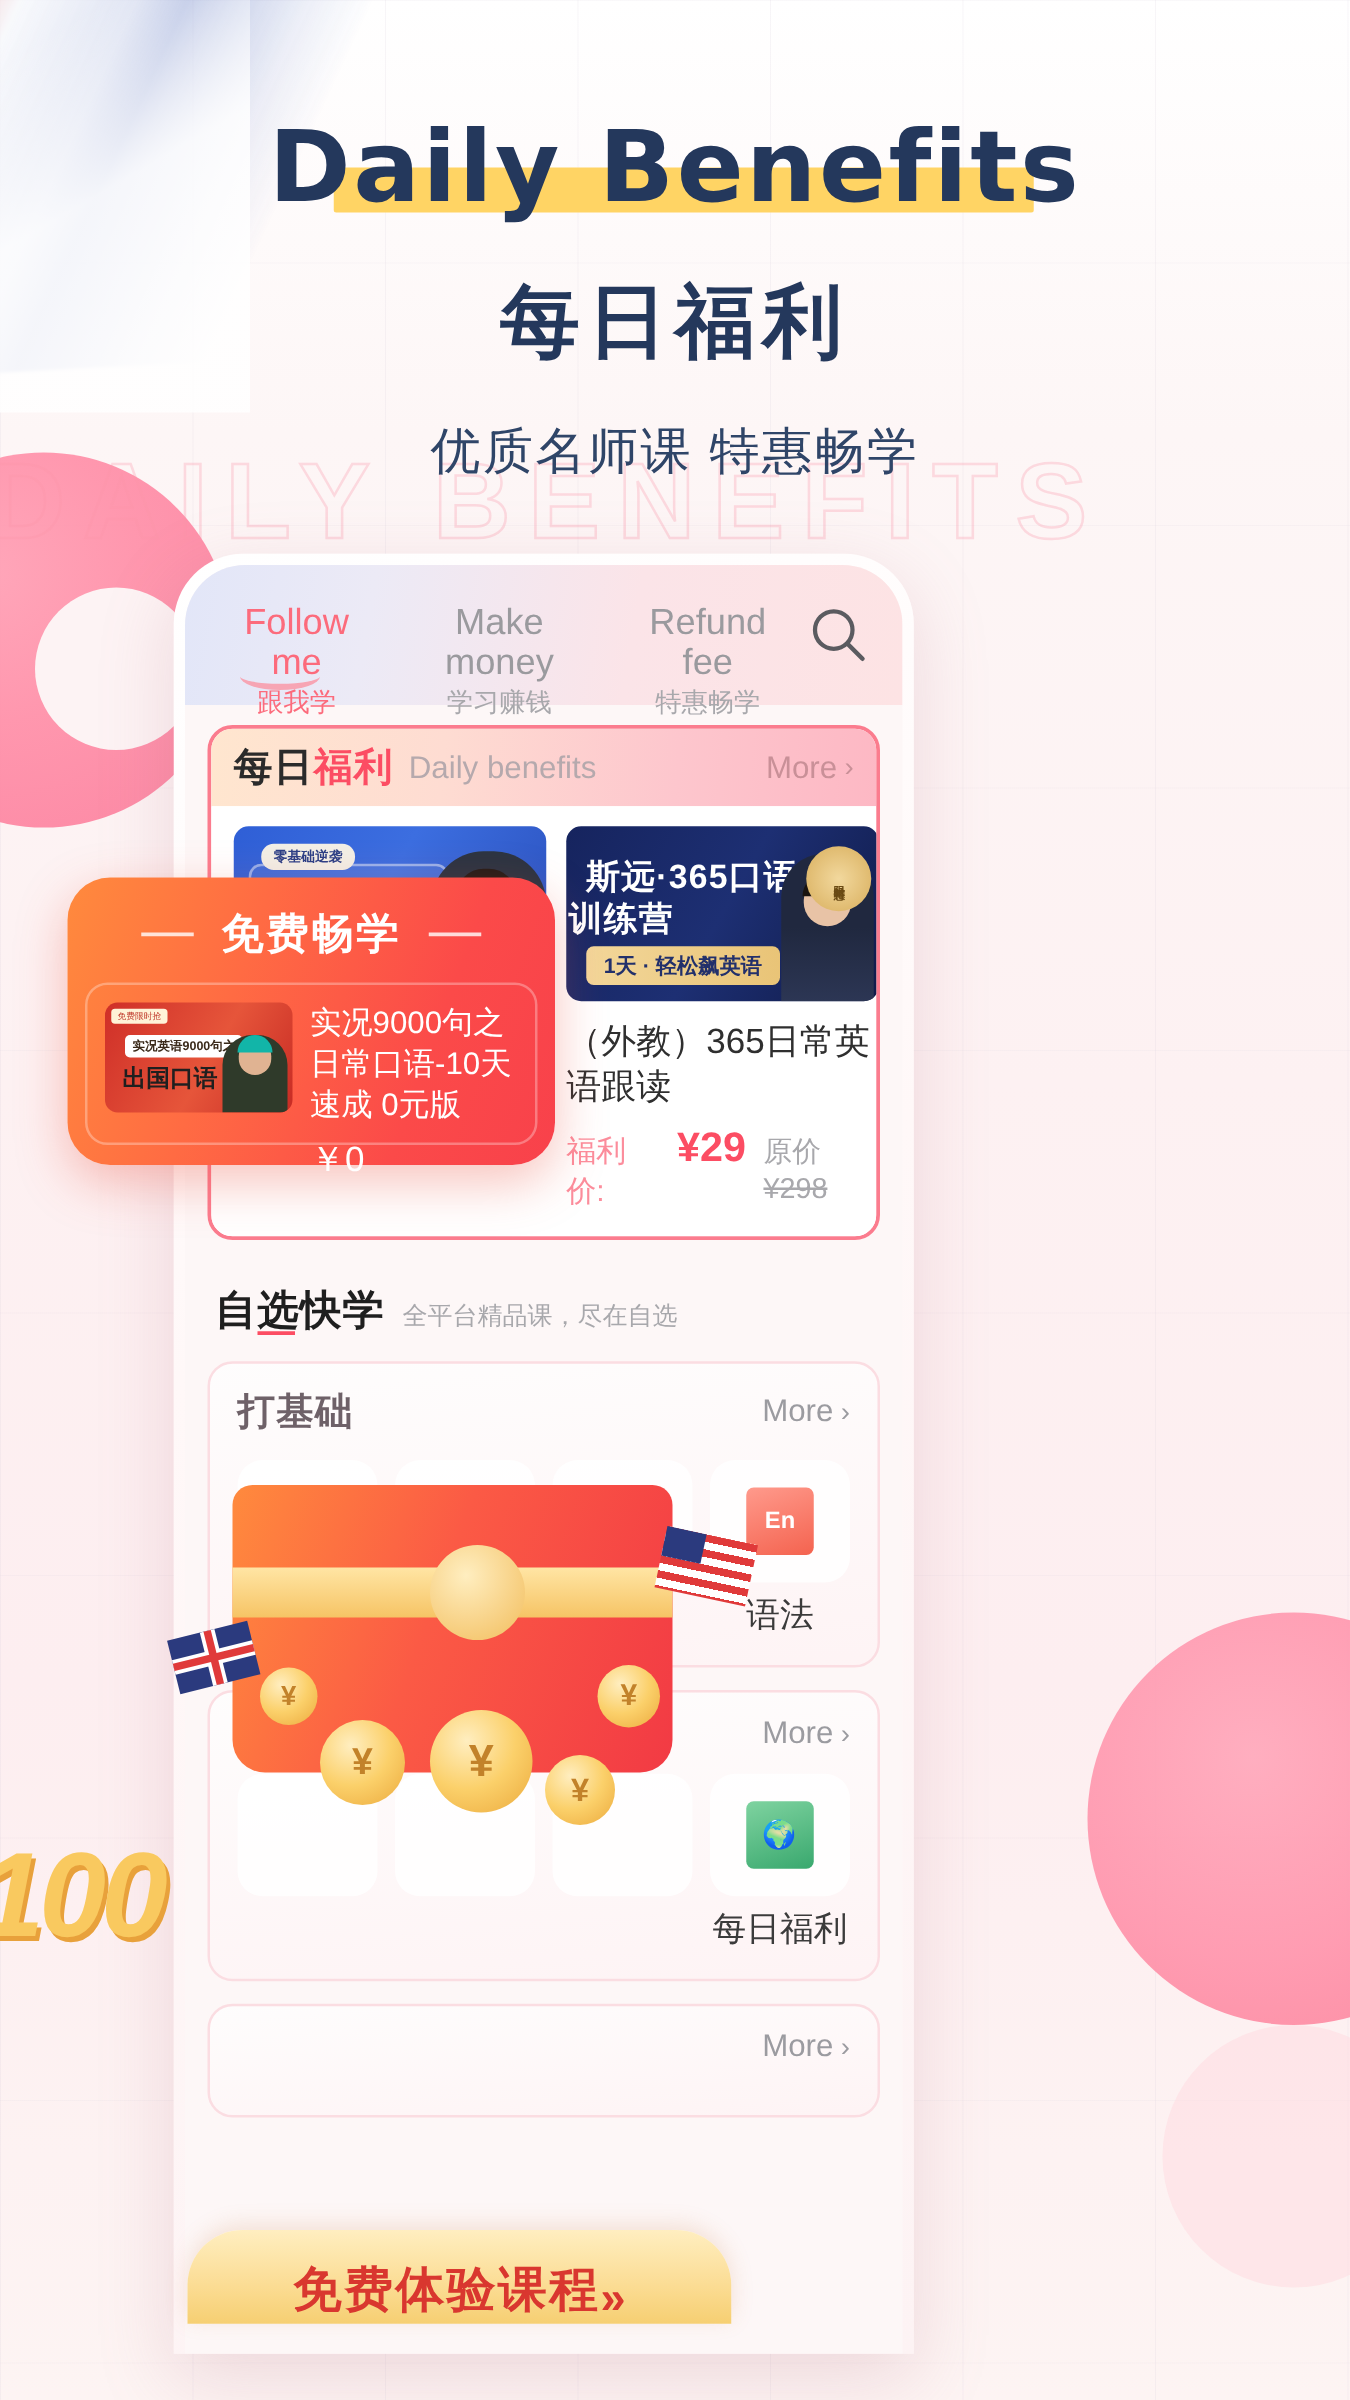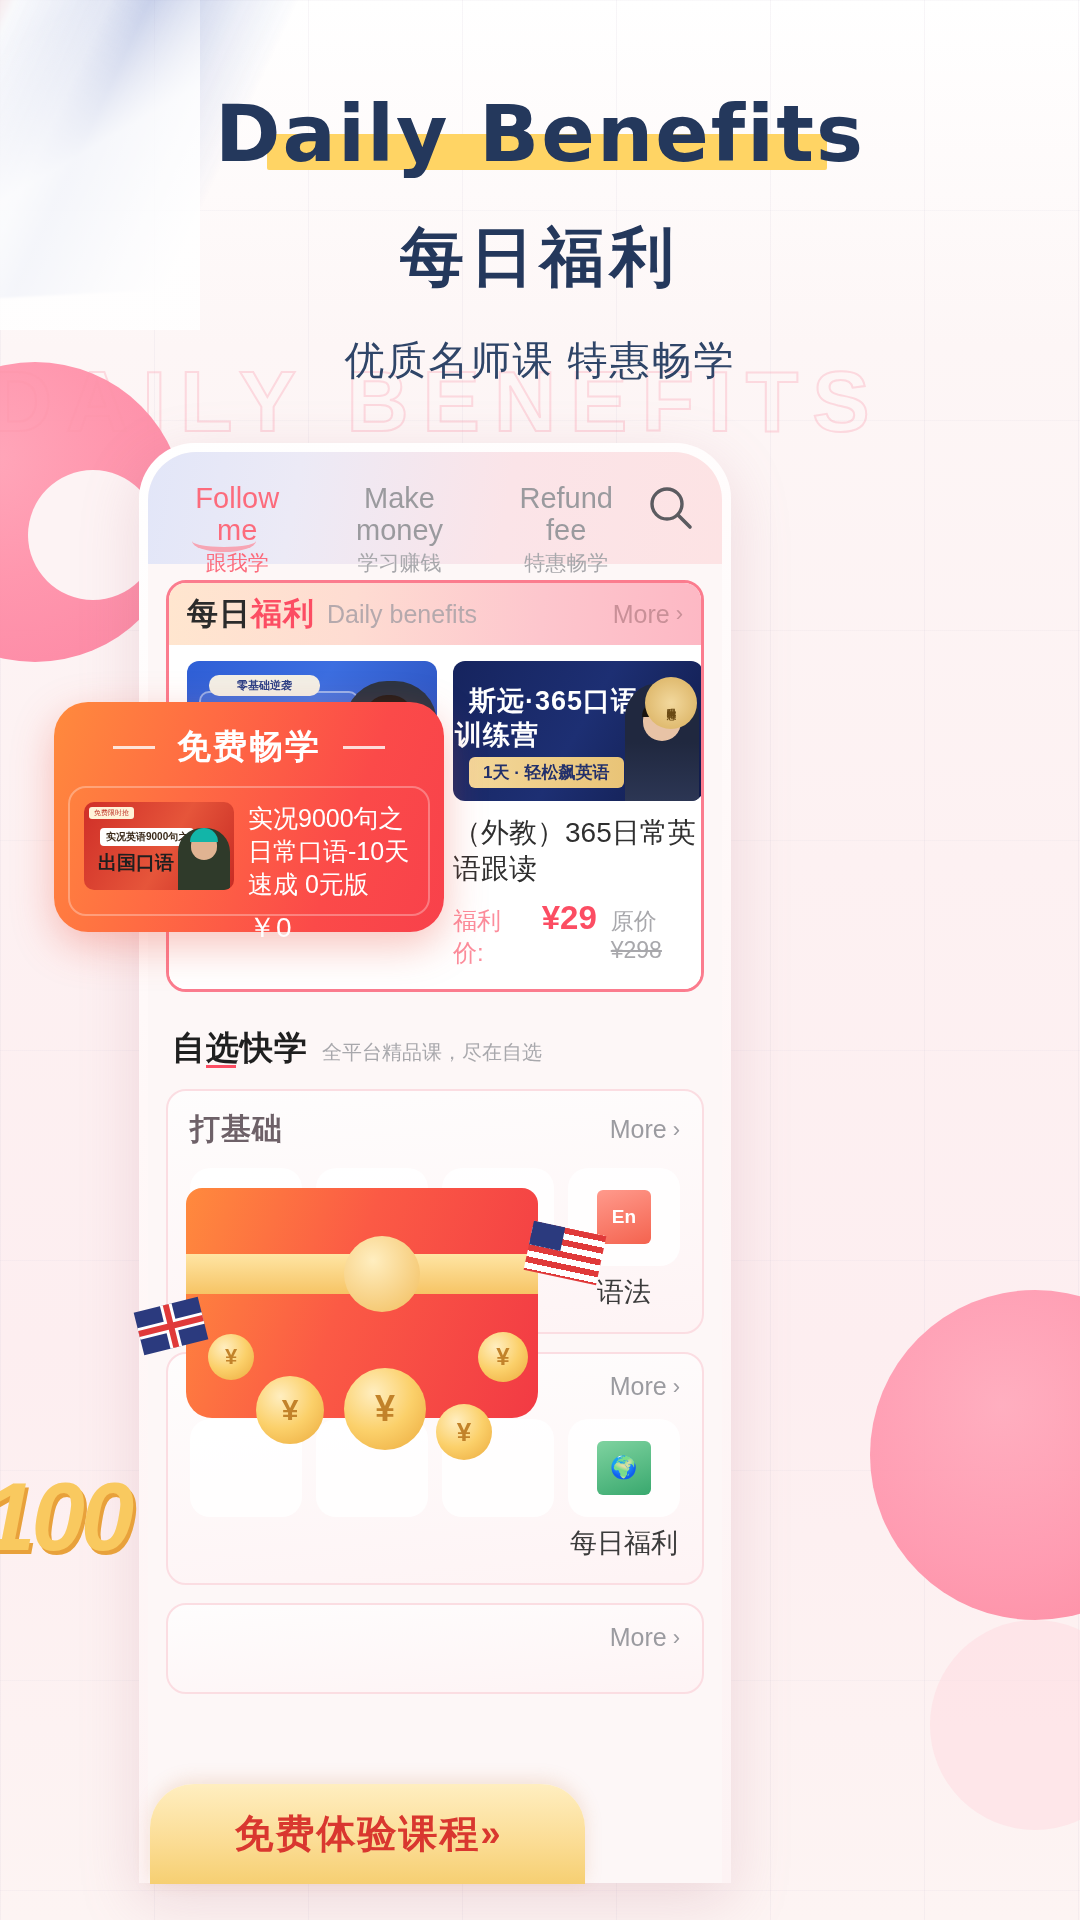--- a/index.html
+++ b/index.html
@@ -158,21 +158,21 @@
   .db-row{ display:flex; gap:16px; }
   .course{ width:250px; flex:0 0 auto; }
   .course .thumb{
     width:250px; height:140px; border-radius:12px; overflow:hidden; position:relative;
   }
   .thumb-a{ background:linear-gradient(120deg,#2f5fd6 0%,#3c6ee0 45%,#2a4fbb 100%); }
   .thumb-b{ background:linear-gradient(120deg,#16245e 0%,#1d2f73 50%,#101b49 100%); }
   .tgbadge{
     position:absolute; left:22px; top:14px;
     background:#f2efe6; color:#2b3f86; font-size:11px; font-weight:700;
-    padding:3px 28px; border-radius:10px;
+    padding:3px 10px; border-radius:10px;
   }
   .tg-l1{ position:absolute; left:20px; top:42px; color:#fff; font-size:19px; font-weight:700; }
   .tg-l2{ position:absolute; left:20px; top:68px; color:#ffd95e; font-size:30px; font-weight:800; letter-spacing:2px; }
   .tg-bubble{
     position:absolute; left:12px; top:30px; width:160px; height:82px;
     border:2px solid rgba(255,255,255,.45); border-radius:10px;
     background:rgba(255,255,255,.07);
   }
   .tg-person{
     position:absolute; right:0; bottom:0; width:92px; height:120px;
@@ -322,24 +322,24 @@
     position:absolute; right:-24px; top:110px; width:74px; height:50px;
     background: repeating-linear-gradient(180deg,#e03a3a 0 6px,#fff 6px 12px);
     transform:rotate(12deg);
   }
   .gb-flag-us:after{
     content:""; position:absolute; left:0; top:0; width:32px; height:24px; background:#2b3a7e;
   }
 
   
   .cta{
-    position:absolute; left:150px; top:1784px; width:435px; height:100px;
+    position:absolute; left:150px; top:1784px; width:435px; height:75px;
     border-radius:44px 44px 0 0;
     background:linear-gradient(180deg,#ffeec0 0%,#fbdc93 60%,#f6cf72 100%);
-    display:flex; align-items:center; justify-content:center; 
+    display:flex; align-items:flex-end; justify-content:center; 
     z-index:8;
     box-shadow:0 -4px 18px rgba(200,120,60,.18);
   }
   .cta-txt{ font-size:39px; font-weight:800; color:#d9372f; letter-spacing:2px; }
   .cta-arrow{ font-size:36px; font-weight:800; color:#d9372f; }
 
   
   .big100{
     position:absolute; left:-18px; top:1462px;
     font-size:96px; font-weight:800; font-style:italic;

